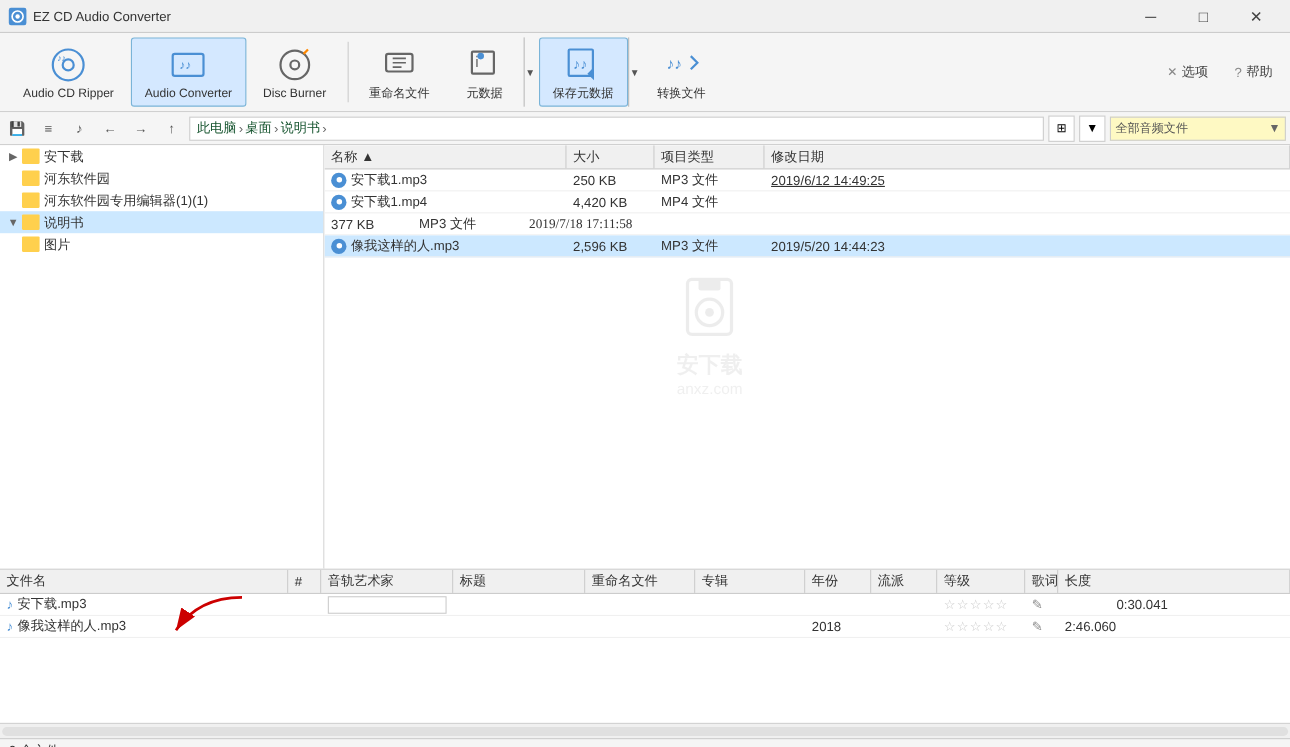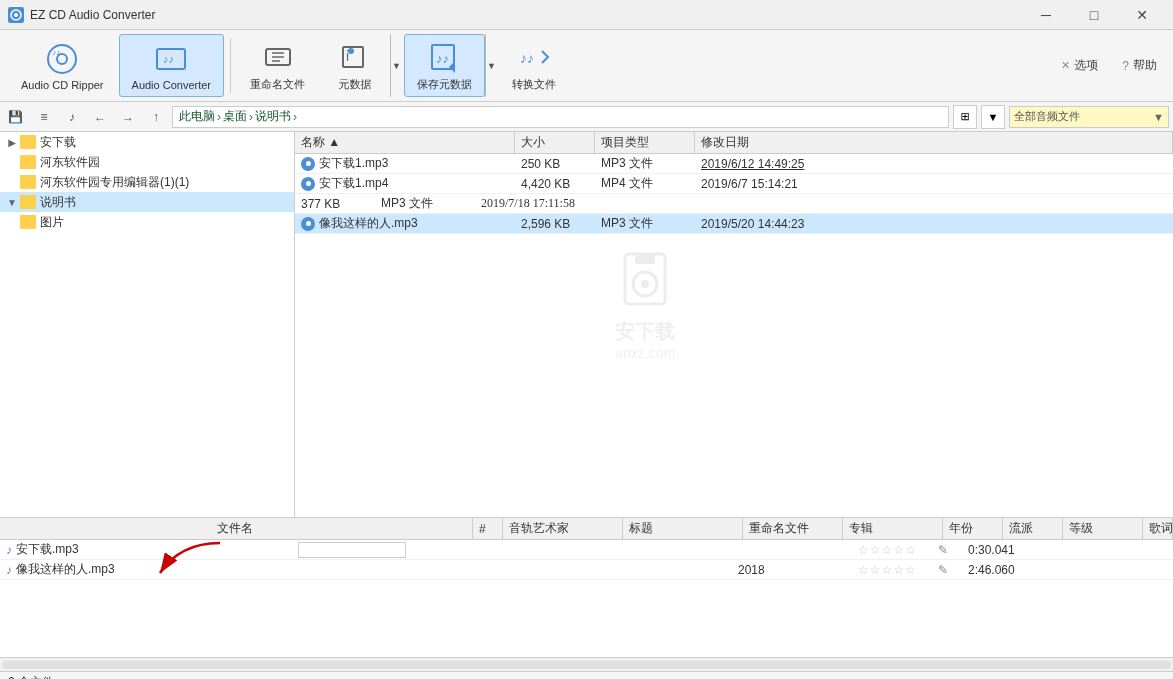--- a/index.html
+++ b/index.html
@@ -108,20 +108,30 @@
   <div class="toolbar-item active">
     <div class="toolbar-icon">
       <svg width="36" height="36" viewBox="0 0 36 36">
         <rect x="4" y="8" width="28" height="20" rx="2" fill="none" stroke="#4a8fd4" stroke-width="2"></rect>
         <text x="10" y="22" font-size="11" fill="#4a8fd4">♪♪</text>
       </svg>
     </div>
     <span class="toolbar-label">Audio Converter</span>
   </div>
 
+  <div class="toolbar-item">
+    <div class="toolbar-icon">
+      <svg width="36" height="36" viewBox="0 0 36 36">
+        <circle cx="18" cy="18" r="13" fill="none" stroke="#666" stroke-width="2"></circle>
+        <circle cx="18" cy="18" r="4" fill="none" stroke="#666" stroke-width="2"></circle>
+        <line x1="26" y1="8" x2="30" y2="4" stroke="#f80" stroke-width="2"></line>
+      </svg>
+    </div>
+    <span class="toolbar-label">Disc Burner</span>
+  </div>
   <div class="toolbar-sep"></div>
 
   <div class="toolbar-item">
     <div class="toolbar-icon">
       <svg width="36" height="36" viewBox="0 0 36 36">
         <rect x="6" y="10" width="24" height="16" rx="2" fill="none" stroke="#666" stroke-width="2"></rect>
         <line x1="12" y1="18" x2="24" y2="18" stroke="#666" stroke-width="1.5"></line>
         <line x1="12" y1="14" x2="24" y2="14" stroke="#666" stroke-width="1.5"></line>
         <line x1="12" y1="22" x2="20" y2="22" stroke="#666" stroke-width="1.5"></line>
       </svg>
@@ -250,21 +260,20 @@
       <div class="file-cell" style="width:100px;">MP3 文件</div>
       <div class="file-cell" style="flex:1;text-decoration:underline;">2019/6/12 14:49:25</div>
     </div>
     <div class="file-row">
       <div class="file-cell" style="width:220px;">
         <div class="file-icon-cd"></div>
         安下载1.mp4
       </div>
       <div class="file-cell" style="width:80px;">4,420 KB</div>
       <div class="file-cell" style="width:100px;">MP4 文件</div>
-      <div class="file-cell" style="flex:1;">2019/6/7 15:14:21</div>
     </div>
     <div class="file-row">
       <div class="file-cell" style="width:80px;">377 KB</div>
       <div class="file-cell" style="width:100px;">MP3 文件</div>
       <div class="file-cell" style="flex:1;font-family:Liberation Serif, serif;">2019/7/18 17:11:58</div>
     </div>
     <div class="file-row selected">
       <div class="file-cell" style="width:220px;">
         <div class="file-icon-cd"></div>
         像我这样的人.mp3
@@ -304,20 +313,21 @@
     <div class="queue-col" style="width:262px;">文件名</div>
     <div class="queue-col" style="width:30px;">#</div>
     <div class="queue-col" style="width:120px;">音轨艺术家</div>
     <div class="queue-col" style="width:120px;">标题</div>
     <div class="queue-col" style="width:100px;">重命名文件</div>
     <div class="queue-col" style="width:100px;">专辑</div>
     <div class="queue-col" style="width:60px;">年份</div>
     <div class="queue-col" style="width:60px;">流派</div>
     <div class="queue-col" style="width:80px;">等级</div>
     <div class="queue-col" style="width:30px;">歌词</div>
+    <div class="queue-col" style="flex:1;">长度</div>
   </div>
 
   <div class="queue-row">
     <div class="queue-cell" style="width:262px;">
       <span style="color:#4a8fd4; margin-right:4px;">♪</span>
       安下载.mp3
     </div>
     <div class="queue-cell" style="width:30px;"></div>
     <div class="queue-cell" style="width:120px;">
       <input type="text" style="width: 100%; height: 16px; border: 1px solid rgb(204, 204, 204); font-size: 11px;">
@@ -332,21 +342,21 @@
         <span class="star">☆</span>
         <span class="star">☆</span>
         <span class="star">☆</span>
         <span class="star">☆</span>
         <span class="star">☆</span>
       </div>
     </div>
     <div class="queue-cell" style="width:30px;">
       <span style="color:#888; cursor:pointer;">✎</span>
     </div>
-    <div class="queue-cell" style="flex:1;">0:30.041</div>
+    <div class="queue-cell" style="flex:1;margin-left:47px;">0:30.041</div>
   </div>
 
   <div class="queue-row">
     <div class="queue-cell" style="width:262px;">
       <span style="color:#4a8fd4; margin-right:4px;">♪</span>
       像我这样的人.mp3
     </div>
     <div class="queue-cell" style="width:30px;"></div>
     <div class="queue-cell" style="width:120px;"></div>
     <div class="queue-cell" style="width:120px;"></div>

